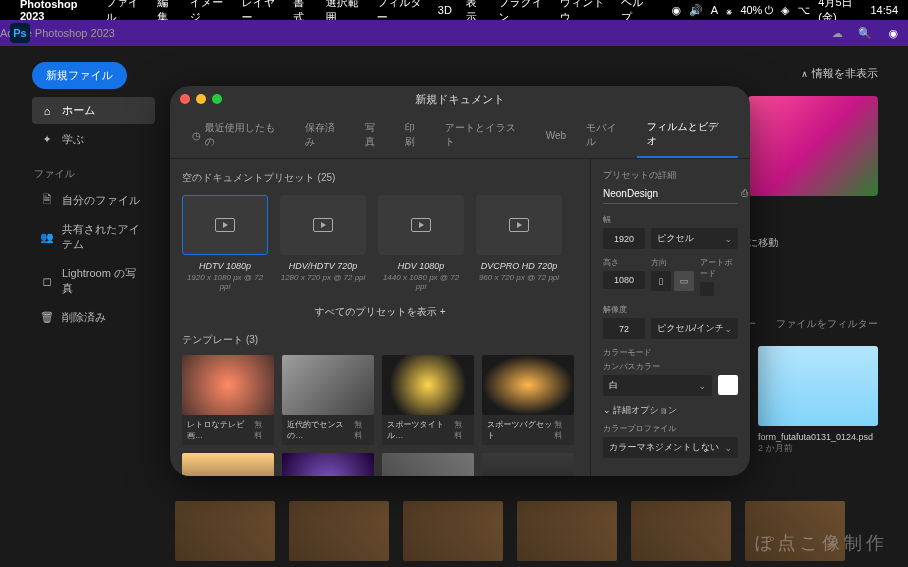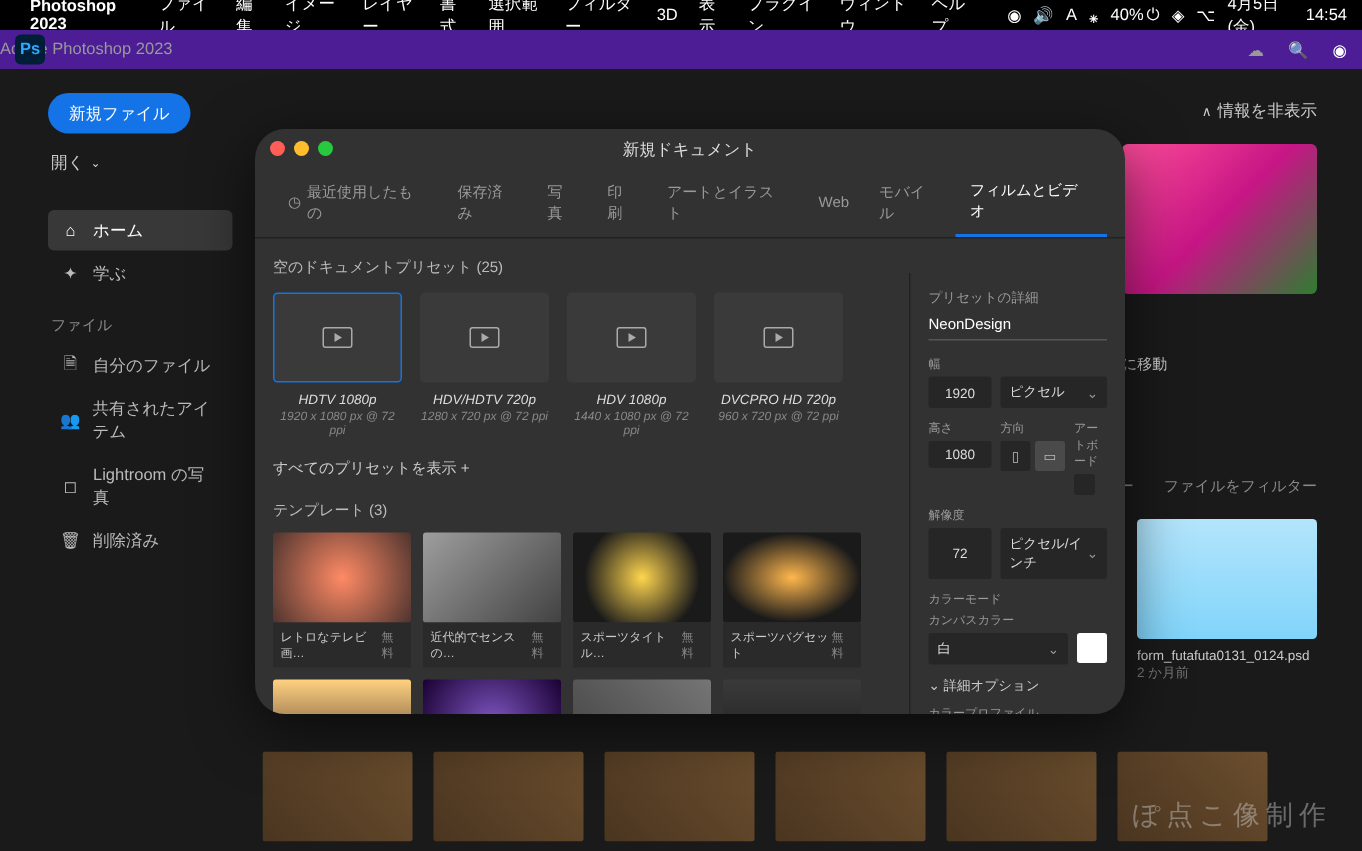--- a/index.html
+++ b/index.html
@@ -65,38 +65,38 @@
 .preset-header { font-size: 10px; color: #bbb; margin-bottom: 10px; }
 .preset-row { display: flex; gap: 12px; }
 .preset { width: 86px; text-align: center; font-style: italic; }
 .preset-box { height: 60px; background: #3a3a3a; border-radius: 3px; display: flex; align-items: center; justify-content: center; margin-bottom: 6px; border: 1px solid #3a3a3a; }
 .preset.selected .preset-box { border: 1.5px solid #1473e6; }
 .preset-name { font-size: 9px; color: #ddd; margin-bottom: 2px; }
 .preset-dim { font-size: 8px; color: #888; }
 .play-icon { width: 20px; height: 14px; border: 1px solid #aaa; border-radius: 2px; display: flex; align-items: center; justify-content: center; }
 .play-icon::after { content: ''; border-left: 5px solid #aaa; border-top: 3px solid transparent; border-bottom: 3px solid transparent; margin-left: 1px; }
 
-.show-all { font-size: 10px; color: #ccc; margin: 14px 0; }
+.show-all { text-align: center; font-size: 10px; color: #ccc; margin: 14px 0; }
 .templates-label { font-size: 10px; color: #bbb; margin-bottom: 8px; }
 .template-grid { display: flex; gap: 8px; flex-wrap: wrap; }
 .template { width: 92px; }
 .template-img { height: 60px; border-radius: 2px; margin-bottom: 0; }
 .t1 { background: radial-gradient(circle at 50% 50%, #ff8a65, #4e342e); }
 .t2 { background: linear-gradient(135deg, #9e9e9e, #424242); }
 .t3 { background: radial-gradient(circle, #ffd54f, #1a1a1a 70%); }
 .t4 { background: radial-gradient(ellipse, #ffb74d, #1a1a1a 70%); }
 .t5 { background: linear-gradient(180deg, #ffd180, #3e2723); }
 .t6 { background: radial-gradient(circle, #7e57c2, #1a0033); }
 .t7 { background: linear-gradient(45deg, #424242, #757575); }
 .t8 { background: linear-gradient(180deg, #3a3a3a, #1a1a1a); }
 .template-label { background: #2a2a2a; padding: 4px 5px; font-size: 8px; color: #ccc; display: flex; justify-content: space-between; }
 .template-label .free { color: #888; }
 
 
-.detail-panel { width: 144px; border-left: 1px solid #222; padding: 10px 12px; font-size: 9px; color: #bbb; overflow-y: auto; margin-top: 23px; }
+.detail-panel { width: 160px; border-left: 1px solid #222; padding: 10px 12px; font-size: 9px; color: #bbb; overflow-y: auto; }
 .detail-panel .section-label { font-size: 9px; color: #999; margin-bottom: 6px; }
 .name-row { display: flex; align-items: center; gap: 6px; border-bottom: 1px solid #555; padding-bottom: 4px; margin-bottom: 10px; }
 .name-row input { flex: 1; background: transparent; border: none; color: #fff; font-size: 10px; outline: none; }
 .field-label { font-size: 8px; color: #999; margin-bottom: 3px; }
 .field-row { display: flex; gap: 6px; margin-bottom: 8px; }
 .num-input { background: #262626; border: none; color: #ddd; padding: 4px 6px; font-size: 9px; width: 42px; border-radius: 2px; text-align: center; }
 .dropdown { background: #262626; border: none; color: #ddd; padding: 4px 6px; font-size: 9px; border-radius: 2px; flex: 1; display: flex; justify-content: space-between; align-items: center; }
 .dropdown::after { content: '⌄'; font-size: 9px; color: #999; }
 .orient-btn { width: 20px; height: 20px; background: #262626; border-radius: 2px; display: flex; align-items: center; justify-content: center; }
 .orient-btn.active { background: #4a4a4a; }
@@ -141,24 +141,20 @@
   <div class="controls">
     <span>☁</span>
     <span>🔍</span>
     <span style="color:#fff">◉</span>
   </div>
 </div>
 
 <div class="home">
   <div class="sidebar">
     <button class="new-file-btn">新規ファイル</button>
-    <div class="open-btn">
-        <span>開く</span>
-        <span style="font-size:8px">⌄</span>
-      </div>
     <div class="side-item active">
         <span class="icon">⌂</span>
         <span>ホーム</span>
       </div>
     <div class="side-item">
         <span class="icon">✦</span>
         <span>学ぶ</span>
       </div>
     <div class="side-section">ファイル</div>
     <div class="side-item">

